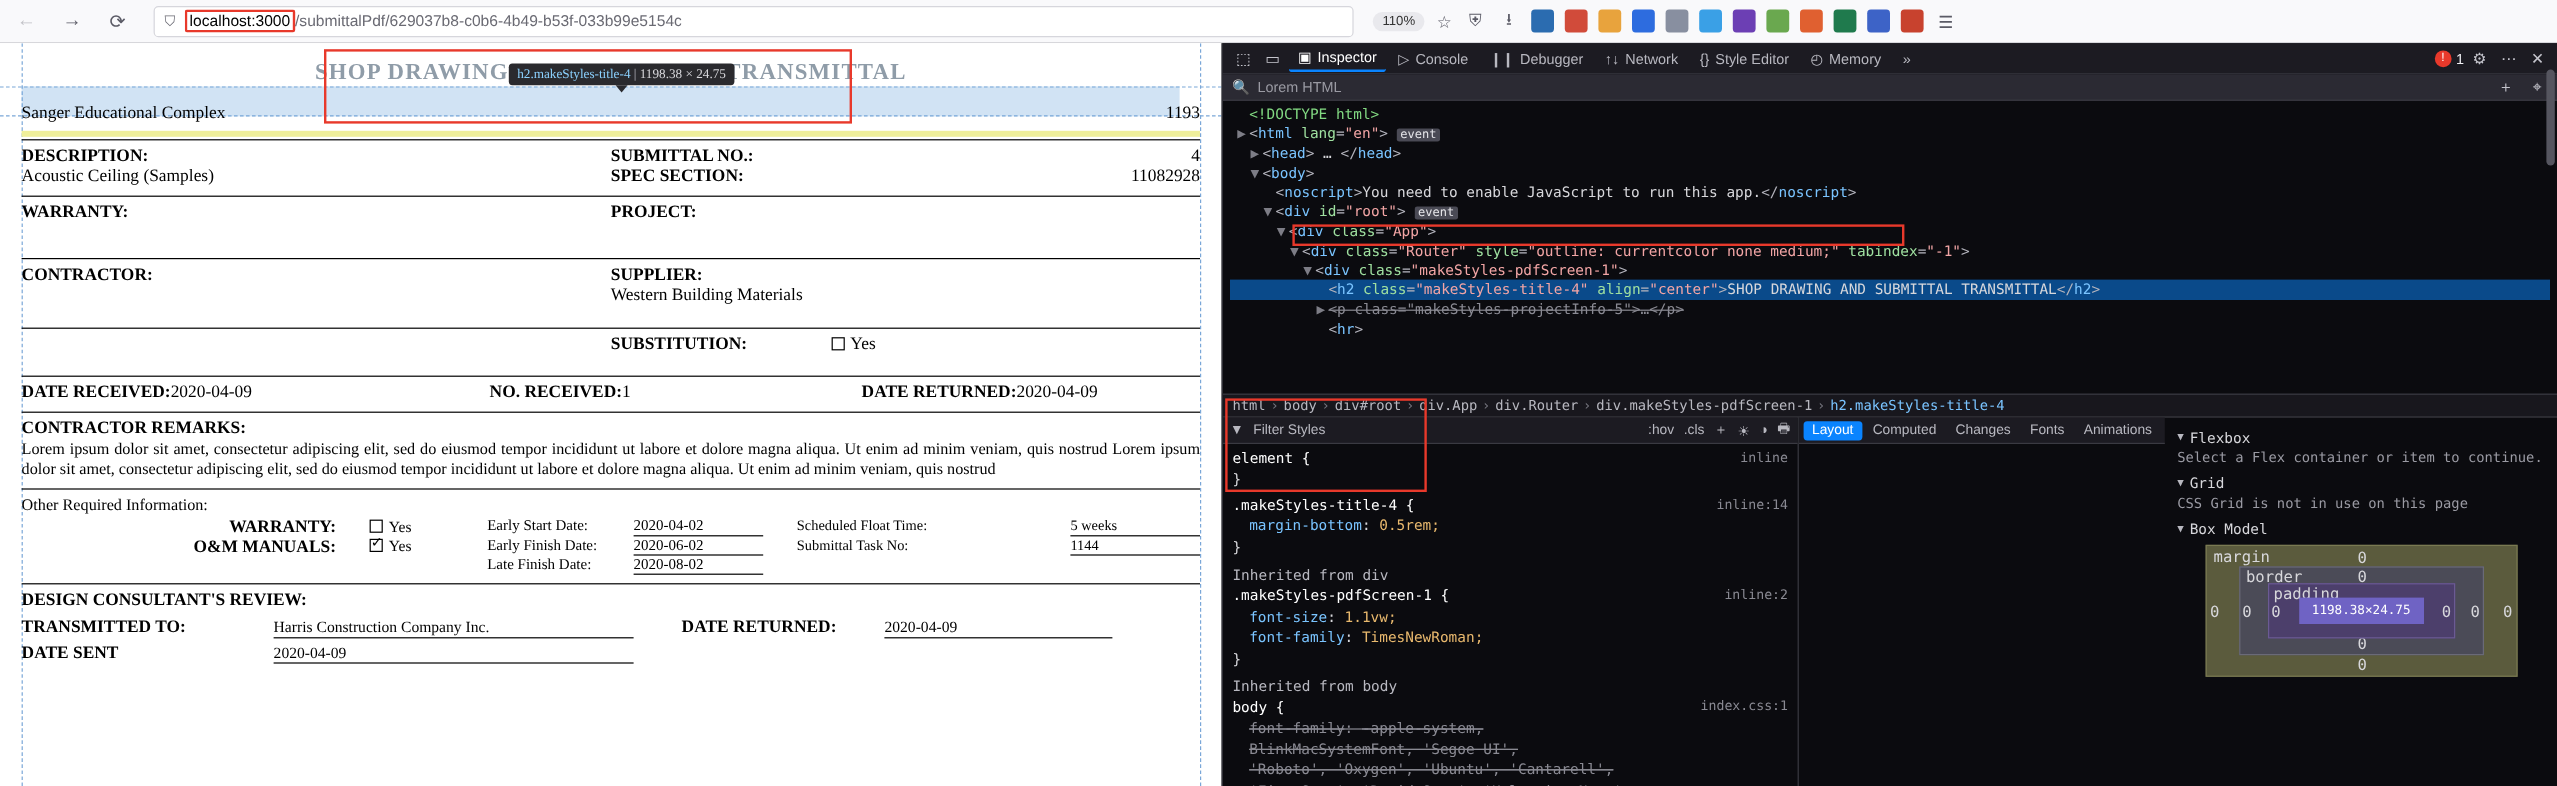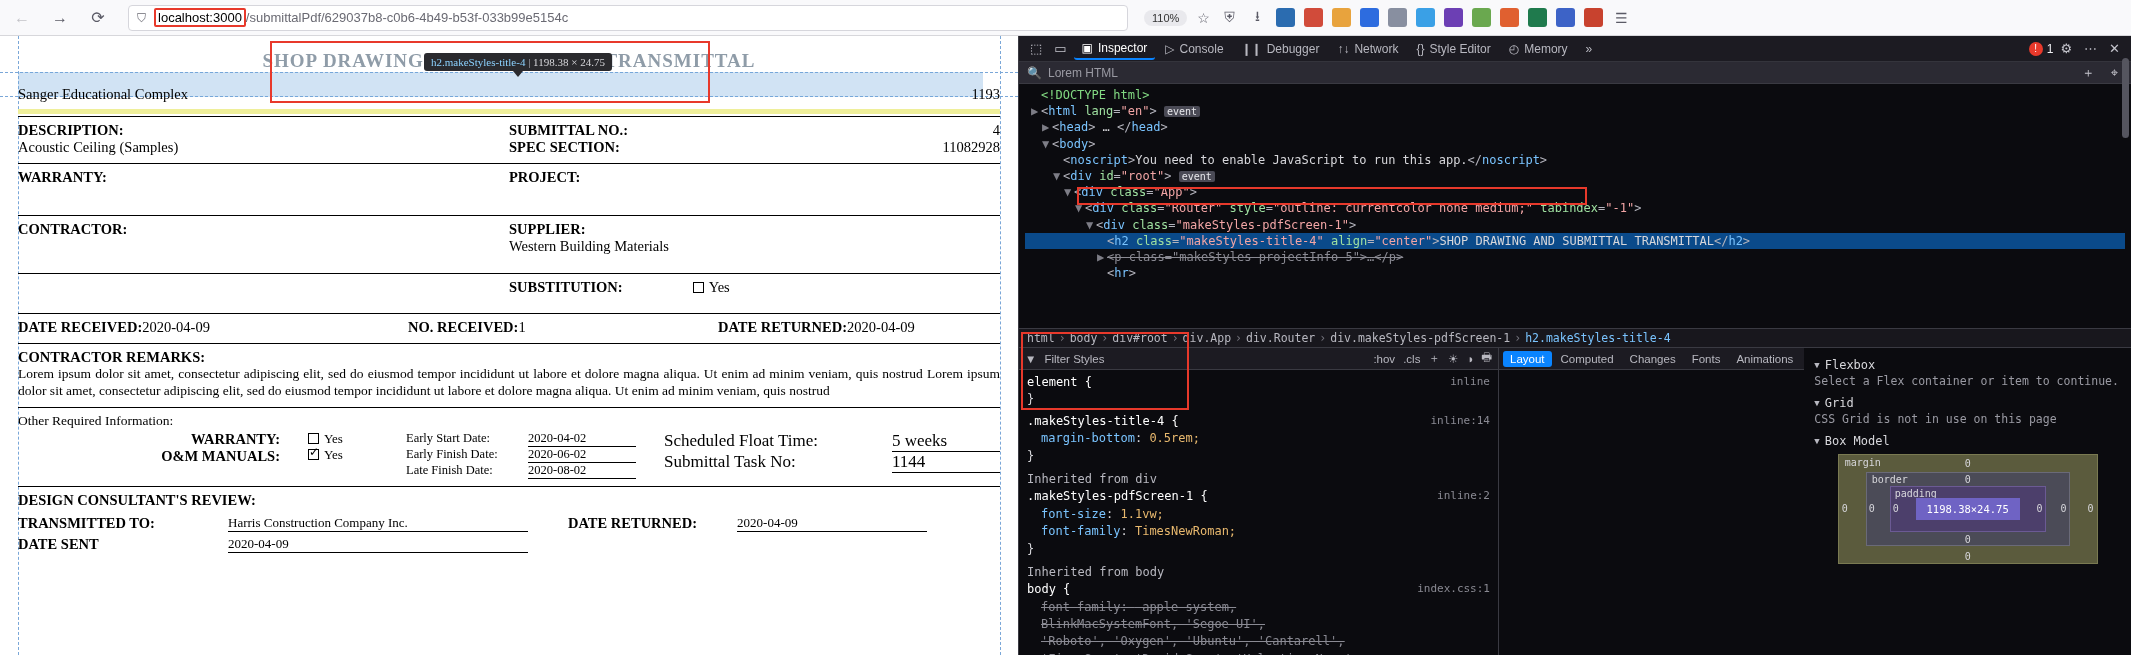--- a/index.html
+++ b/index.html
@@ -152,21 +152,21 @@
   .lsect { color:#d7d7db; margin:4px 0 2px; display:flex; align-items:center; gap:5px; }
   .lnote { color:#9a9aa3; font-size:11.5px; margin:2px 0 8px; }
   .caret { color:#b8b8c0; font-size:9px; }
 
   .boxmodel { position:relative; width:260px; height:110px; margin:6px auto 0; }
   .bm { position:absolute; display:flex; align-items:flex-start; justify-content:center; font-size:10px; }
   .bm-margin { inset:0; background:#5b5b3d; border:1px solid #7a7a52; color:#e6e6c8; }
   .bm-border { left:28px; right:28px; top:18px; bottom:18px; background:#4b4b57; border:1px solid #6a6a78; color:#e0e0ea; }
   .bm-padding { left:52px; right:52px; top:32px; bottom:32px; background:#4c3f6b; border:1px solid #6b5a94; color:#e3dcf5; }
   .bm-content { left:78px; right:78px; top:44px; bottom:44px; background:#6f63c4; color:#fff; display:flex; align-items:center; justify-content:center; font-size:10.5px; }
-  .bm-lbl { position:absolute; font-size:10px; color:#d7d7db; }
+  .bm-lbl { position:absolute; font-size:13px; color:#d7d7db; }
 
   .scrollbar { position:absolute; right:1px; top:0; width:8px; height:619px; }
   .scrollthumb { position:absolute; right:1px; top:22px; width:7px; height:80px; background:#55555f; border-radius:4px; }
 
   .redbox { position:absolute; border:2px solid #e8392b; pointer-events:none; }
 </style>
 </head>
 <body>
 
 <div class="app">
@@ -299,21 +299,21 @@
               </div>
             <div style="display:flex; justify-content:space-between;">
                 <span>Early Finish Date:</span>
                 <span class="fieldline">2020-06-02</span>
               </div>
             <div style="display:flex; justify-content:space-between;">
                 <span>Late Finish Date:</span>
                 <span class="fieldline">2020-08-02</span>
               </div>
           </div>
-          <div style="flex:1; font-size:17px;">
+          <div style="flex:1; font-size:12px;">
             <div style="display:flex; justify-content:space-between;">
                 <span>Scheduled Float Time:</span>
                 <span class="fieldline">5 weeks</span>
               </div>
             <div style="display:flex; justify-content:space-between;">
                 <span>Submittal Task No:</span>
                 <span class="fieldline">1144</span>
               </div>
           </div>
         </div>

